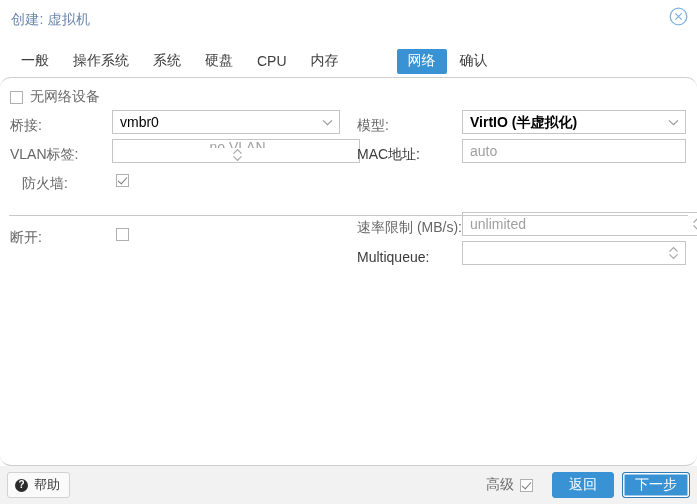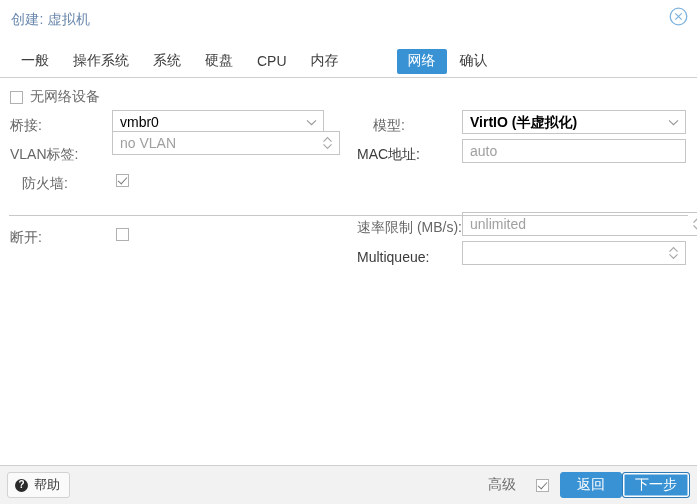--- a/index.html
+++ b/index.html
@@ -82,20 +82,21 @@
   }
 
   
   .content {
     flex: 1 1 auto;
     position: relative;
     background: #ffffff;
     border-top: 1px solid #cfcfcf;
     border-bottom: 1px solid #cfcfcf;
     overflow: hidden;
+    border-radius: 11px;
   }
 
   .col-left  { position: absolute; left: 0;   top: 0; width: 349px; }
   .col-right { position: absolute; left: 349px; top: 0; width: 348px; }
 
   .row {
     position: absolute;
     left: 0;
     height: 28px;
     display: flex;
@@ -220,41 +221,42 @@
     align-items: center;
     justify-content: center;
     line-height: 1;
     flex: 0 0 auto;
   }
   .footer-spacer { flex: 1 1 auto; }
 
   .adv {
     display: flex;
     align-items: center;
-    gap: 20px;
+    gap: 6px;
     margin-right: 11px;
     font-size: 14px;
     color: #6d6d6d;
     cursor: pointer;
   }
 
   .btn {
     height: 26px;
     min-width: 62px;
     border-radius: 3px;
     font-size: 14px;
     display: flex;
     align-items: center;
     justify-content: center;
     cursor: pointer;
     box-sizing: border-box;
     padding: 0 12px;
     color: #ffffff;
     background: #3892d4;
     border: 1px solid #3892d4;
+    margin-left: 8px;
     white-space: nowrap;
   }
   .btn.focus {
     border: 1px solid #2f7bb5;
     box-shadow: inset 0 0 0 1.5px #ffffff;
   }
 </style>
 </head>
 <body>
 
@@ -286,33 +288,33 @@
     <div class="nonet">
       <span class="cbox"></span>
       <span class="lbl">无网络设备</span>
     </div>
 
     <div class="col-left">
 
       <div class="row" style="left:10px; top:34px;">
         <span class="lbl">桥接:</span>
       </div>
-      <div class="field" style="left:112px; top:32px; width:212px;">
+      <div class="field" style="left:112px; top:32px; width:228px;">
         <span class="val strong">vmbr0</span>
         <span class="arrow-wrap">
           <svg viewBox="0 0 11 7" width="11" height="7">
               <path d="M1 1.4 L5.5 5.6 L10 1.4" fill="none" stroke="#9a9a9a" stroke-width="1.2"></path>
             </svg>
         </span>
       </div>
 
       <div class="row" style="left:10px; top:63px;">
         <span class="lbl">VLAN标签:</span>
       </div>
-      <div class="field" style="left:112px; top:53px; width:228px;">
+      <div class="field" style="left:112px; top:61px; width:248px;flex-direction:column;">
         <span class="val placeholder">no VLAN</span>
         <span class="arrow-wrap">
           <svg viewBox="0 0 11 14" width="11" height="14">
             <path d="M1.5 5.6 L5.5 1.6 L9.5 5.6" fill="none" stroke="#a8a8a8" stroke-width="1.2"></path>
             <path d="M1.5 8.4 L5.5 12.4 L9.5 8.4" fill="none" stroke="#a8a8a8" stroke-width="1.2"></path>
           </svg>
         </span>
       </div>
 
       <div class="row" style="left:10px; top:92px;padding-left:12px;">
@@ -321,21 +323,21 @@
       <span class="cbox checked" style="position:absolute; left:116px; top:96px;"></span>
 
       <div class="row" style="left:10px; top:146px;">
         <span class="lbl">断开:</span>
       </div>
       <span class="cbox" style="position:absolute; left:116px; top:150px;"></span>
     </div>
 
     <div class="col-right">
 
-      <div class="row" style="left:24px; top:34px;">
+      <div class="row" style="left:8px; top:34px;">
         <span class="lbl">模型:</span>
       </div>
       <div class="field" style="left:113px; top:32px; width:224px;font-weight:bold;">
         <span class="val strong">VirtIO (半虚拟化)</span>
         <span class="arrow-wrap">
           <svg viewBox="0 0 11 7" width="11" height="7">
               <path d="M1 1.4 L5.5 5.6 L10 1.4" fill="none" stroke="#9a9a9a" stroke-width="1.2"></path>
             </svg>
         </span>
       </div>

